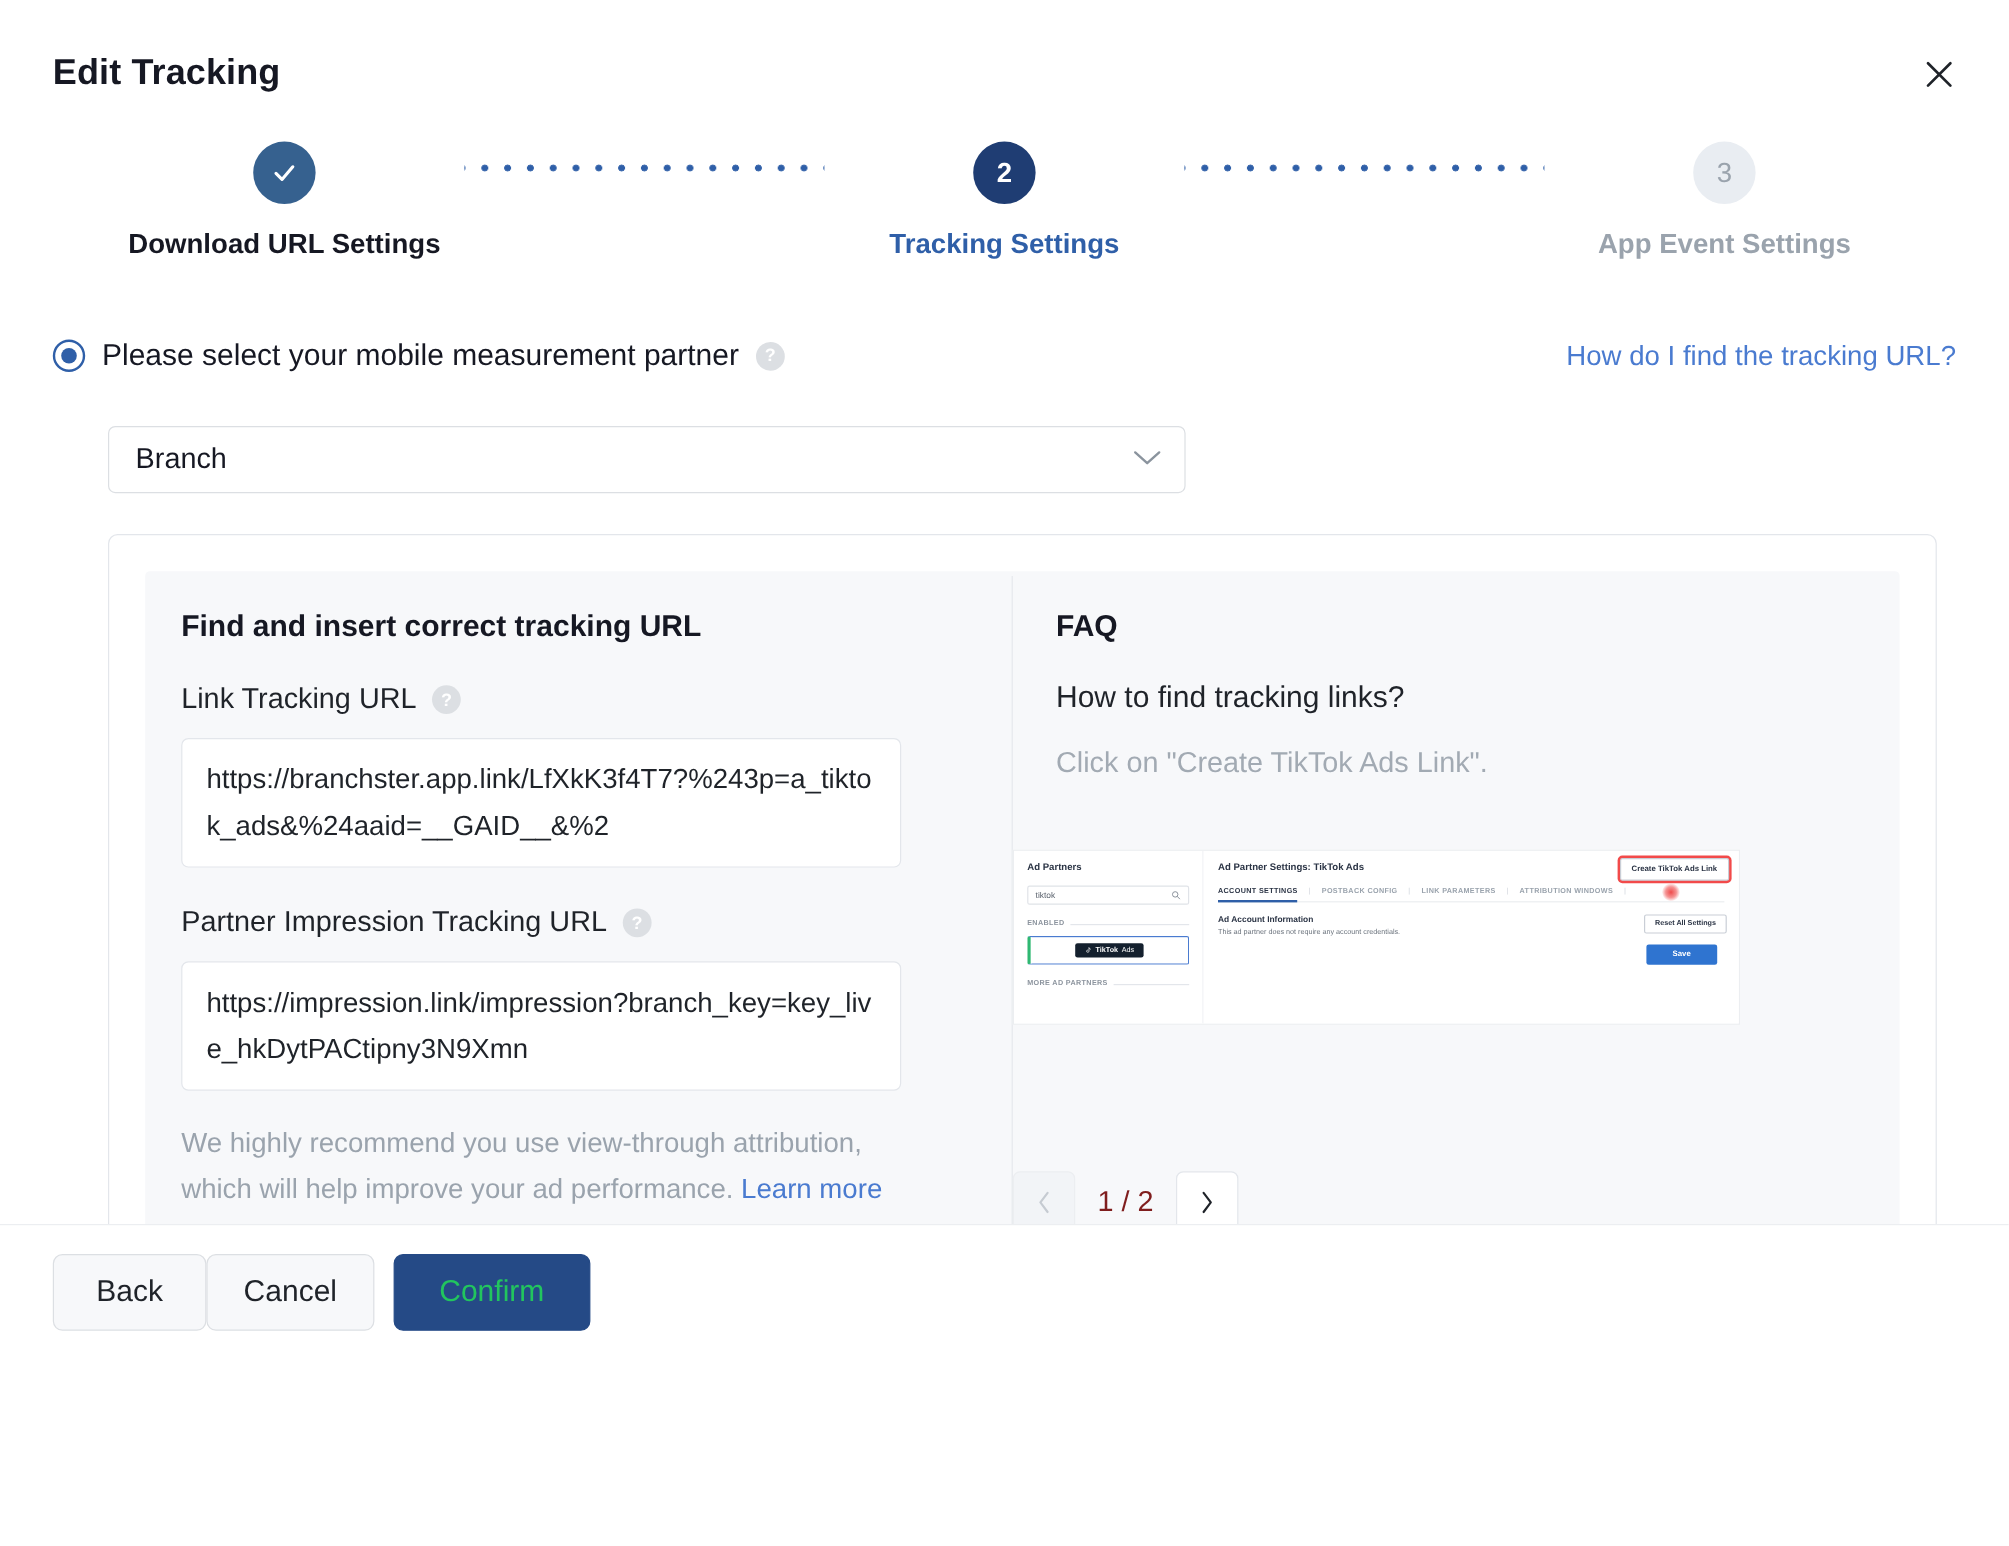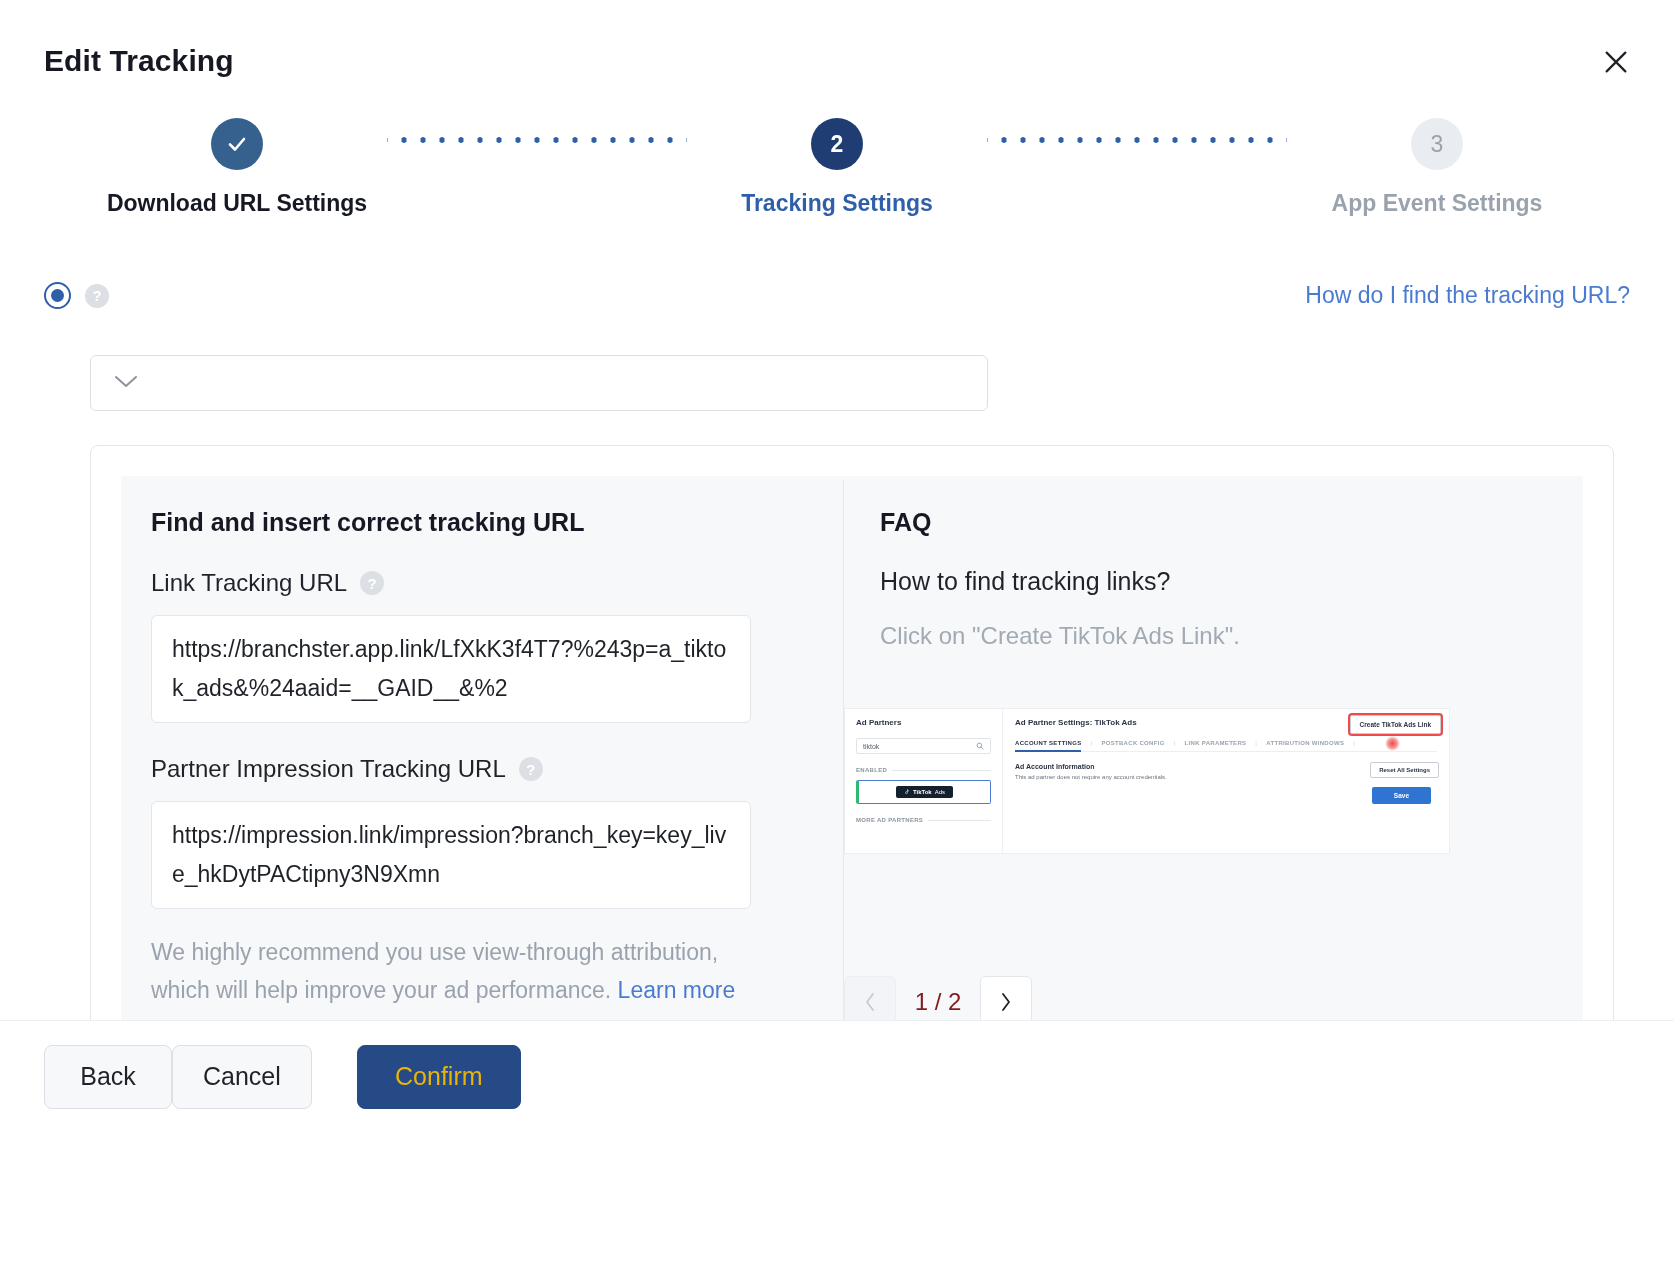--- a/index.html
+++ b/index.html
@@ -206,21 +206,21 @@
     display: flex; align-items: center; justify-content: flex-start;
     padding: 0 44px;
   }
   .btn {
     border-radius: 8px; font-size: 25px; cursor: pointer;
     display: inline-flex; align-items: center; justify-content: center;
     border: 1px solid #dcdfe3; background: #f7f8fa; color: #1f2329;
     height: 64px; padding: 0 30px; min-width: 128px;
   }
   .footer-right { display: flex; align-items: center; gap: 16px; }
-  .btn.primary { background: #254a86; border-color: #254a86; color: #eab308; min-width: 164px; margin-left: 29px; }
+  .btn.primary { background: #254a86; border-color: #254a86; color: #22c55e; min-width: 164px; }
 </style>
 </head>
 <body>
 
 <div class="modal">
 
   <div class="modal-title">Edit Tracking</div>
 
   <button class="close-btn">
     <svg width="30" height="30" viewBox="0 0 30 30" aria-hidden="true">
@@ -251,26 +251,28 @@
       <div class="step-bubble todo">3</div>
       <div class="step-label todo">App Event Settings</div>
     </div>
   </div>
 
   <div class="mmp-row">
     <div class="mmp-left">
       <span class="radio">
           <i></i>
         </span>
+      <span class="mmp-label">Please select your mobile measurement partner</span>
       <span class="help-dot">?</span>
     </div>
     <a class="tracking-help-link">How do I find the tracking URL?</a>
   </div>
 
   <div class="select-box">
+    <span class="select-value">Branch</span>
     <span class="chev">
       <svg width="26" height="16" viewBox="0 0 26 16" aria-hidden="true">
         <path d="M3 4 L13 13 L23 4" stroke="#8b949e" stroke-width="2" fill="none" stroke-linecap="round" stroke-linejoin="round"></path>
       </svg>
     </span>
   </div>
 
   <div class="panel-outer">
     <div class="panel-inner">
 

